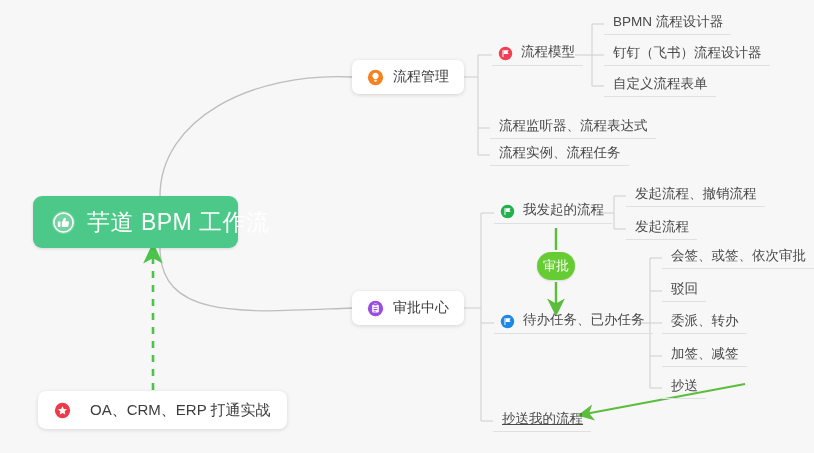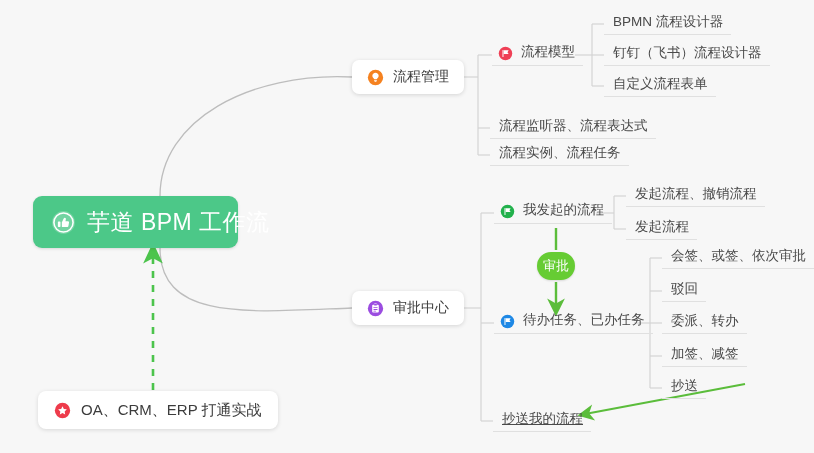--- a/index.html
+++ b/index.html
@@ -99,21 +99,21 @@
     left: 38px;
     top: 391px;
     height: 38px;
     background: #ffffff;
     border-radius: 8px;
     box-shadow: 0 1px 4px rgba(0,0,0,0.13);
     padding: 0 16px;
     font-size: 15px;
     color: #3c3c3c;
   }
-  .callout-node .label { margin-left: 10px; }
+  .callout-node .label { margin-left: 19px; }
 
   
   .icon {
     display: inline-flex;
     align-items: center;
     justify-content: center;
     flex: 0 0 auto;
     line-height: 0;
   }
   .ic-sm { width: 15px; height: 15px; }

